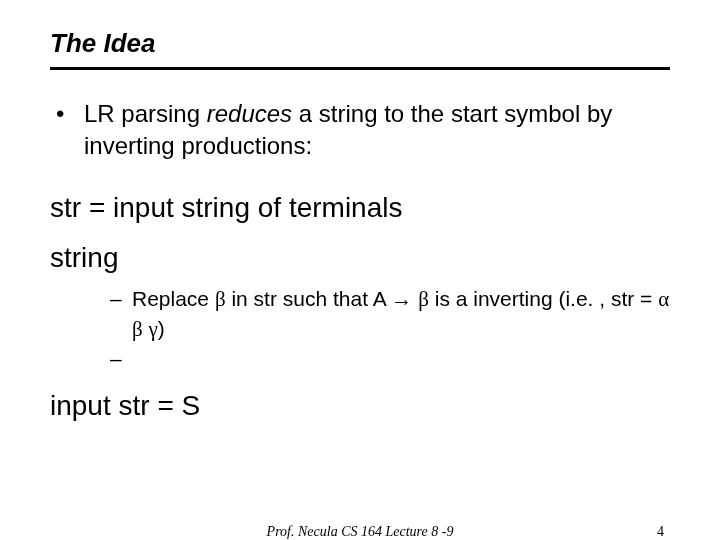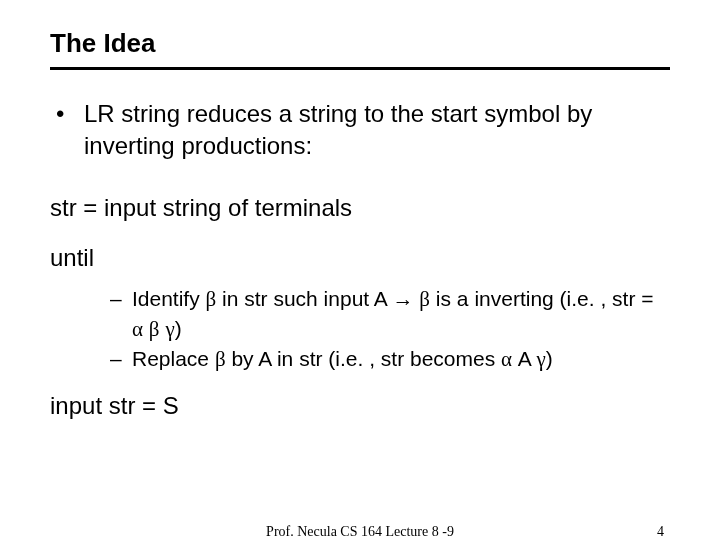--- a/index.html
+++ b/index.html
@@ -9,20 +9,21 @@
     background: #fff;
     font-family: "Comic Sans MS", "Comic Sans", cursive, sans-serif;
     color: #000;
     position: relative;
     padding: 28px 50px 0 50px;
   }
   .title {
     font-size: 26px;
     font-weight: bold;
     padding-bottom: 8px;
+    font-style: italic;
   }
   .rule {
     border: none;
     border-top: 3px solid #000;
     margin-bottom: 28px;
   }
   .bullet-row {
     display: flex;
     align-items: flex-start;
     margin-bottom: 28px;
@@ -32,23 +33,23 @@
     flex-shrink: 0;
     font-size: 24px;
     line-height: 32px;
     text-align: left;
     padding-left: 6px;
   }
   .bullet-text {
     font-size: 24px;
     line-height: 32px;
   }
-  .italic { }
+  .italic { font-style: italic; }
   .algo {
-    font-size: 24px;
+    font-size: 28px;
     line-height: 36px;
     margin-bottom: 8px;
     margin-top: 14px;
   }
   .sub-list {
     padding-left: 60px;
     margin-top: 6px;
     margin-bottom: 2px;
   }
   .sub-item {
@@ -67,54 +68,52 @@
     bottom: 16px;
     left: 0;
     width: 720px;
     font-family: "Times New Roman", serif;
     font-size: 14px;
   }
   .footer-center {
     position: absolute;
     left: 50%;
     transform: translateX(-50%);
+    font-style: italic;
   }
   .footer-right {
     position: absolute;
     right: 56px;
   }
 </style>
 </head>
 <body>
 
 <div class="title">The Idea</div>
 <hr class="rule">
 
 <div class="bullet-row">
   <div class="bullet-dot">•</div>
   <div class="bullet-text">
-    <span>LR string </span><span class="italic">reduces</span><span> a string to the start symbol by inverting productions:</span>
+    <span>LR parsing </span><span class="italic">reduces</span><span> a string to the start symbol by inverting productions:</span>
   </div>
 </div>
 
 <div class="algo">str = input string of terminals</div>
-<div class="algo">until</div>
+<div class="algo">string</div>
 
 <div class="sub-list">
   <div class="sub-item">
     <div class="sub-dash">–</div>
     <div>
-      <span>Identify </span><span class="greek">β</span><span> in str such input A </span><span class="greek">→</span> <span class="greek">β</span><span> is a inverting (i.e. , str = </span><span class="greek">α</span> <span class="greek">β</span> <span class="greek">γ</span><span>)</span>
+      <span>Replace </span><span class="greek">β</span><span> in str such that A </span><span class="greek">→</span> <span class="greek">β</span><span> is a inverting (i.e. , str = </span><span class="greek">α</span> <span class="greek">β</span> <span class="greek">γ</span><span>)</span>
     </div>
   </div>
   <div class="sub-item">
     <div class="sub-dash">–</div>
-    <div>
-      <span>Replace </span><span class="greek">β</span><span> by A in str (i.e. , str becomes </span><span class="greek">α</span><span> A </span><span class="greek">γ</span><span>)</span>
-    </div>
   </div>
 </div>
 
 <div class="algo">input str = S</div>
 
 <div class="footer">
   <span class="footer-center">Prof.  Necula  CS 164  Lecture 8 -9</span>
   <span class="footer-right">4</span>
 </div>
 

